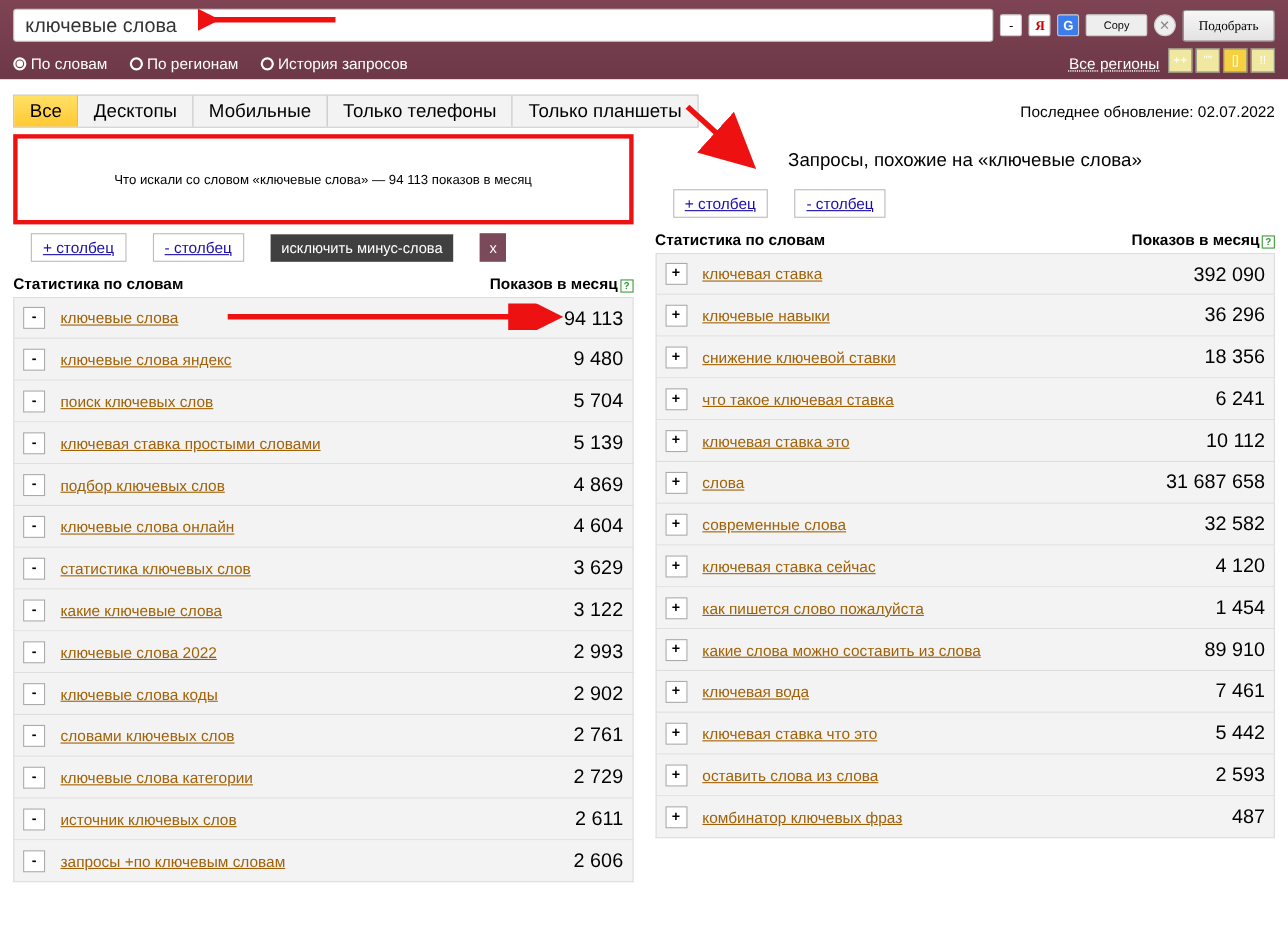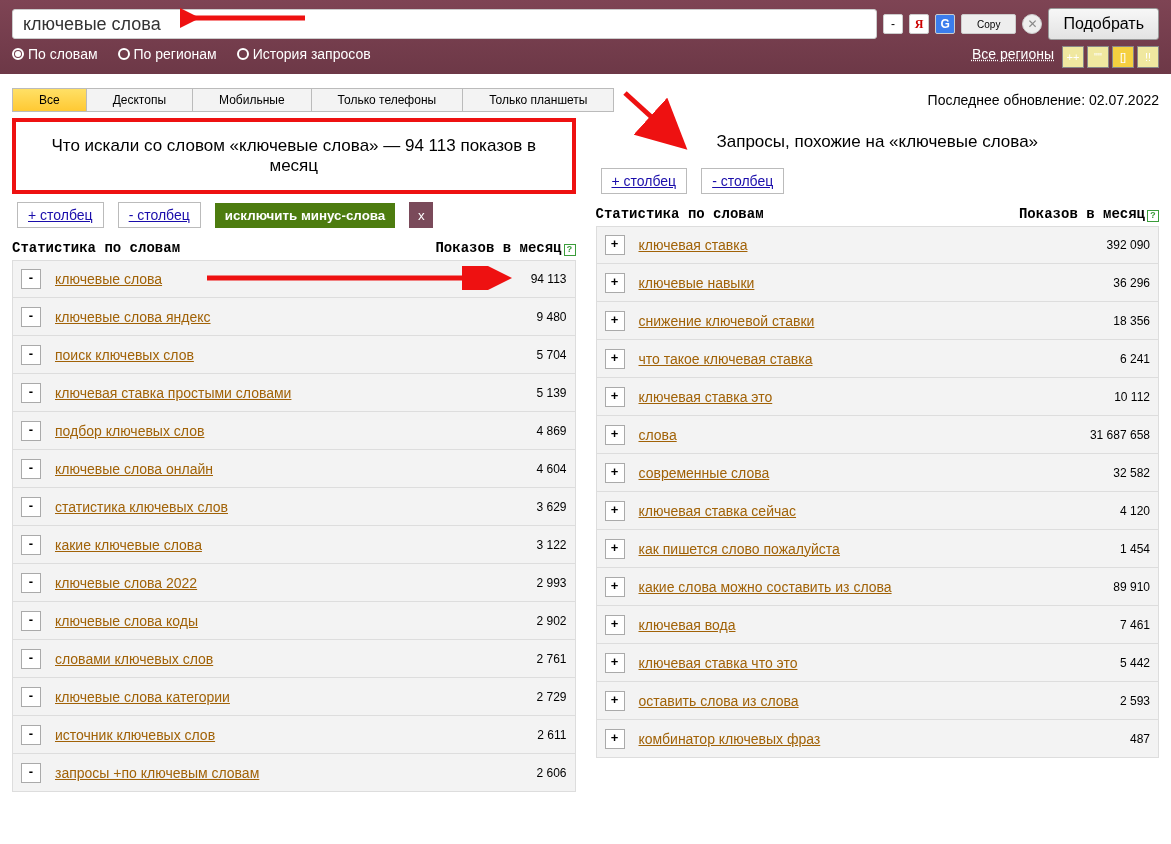--- a/index.html
+++ b/index.html
@@ -39,25 +39,26 @@
 }
 .yandex-icon { background: #fff; color: #c00; font-weight: bold; font-family: 'Times New Roman', serif; border: 1px solid #ccc; }
 .google-icon { background: #3b7ded; color: #fff; font-weight: bold; }
 .copy-btn { width: auto; padding: 0 15px; font-size: 10px; background: #eee; }
 .clear-btn { background: #eee; color: #888; border-radius: 50%; }
 .submit-btn {
   background: linear-gradient(#f7f7f7, #e3e3e3);
   border: 1px solid #999;
   border-radius: 3px;
   padding: 6px 14px;
-  font-size: 16px;
-  cursor: pointer;
+  font-size: 12px;
+  cursor: pointer;
+  font-family: Liberation Serif, serif;
 }
 .sub-row {
-  display: flex; align-items: flex-start;
+  display: flex; align-items: flex-end;
   margin-top: 6px;
   color: #fff;
   font-size: 14px;
 }
 .radio-group { display: flex; gap: 20px; }
 .radio-item { display: flex; align-items: center; gap: 4px; cursor: pointer; }
 .radio-dot {
   width: 12px; height: 12px;
   border: 2px solid #fff;
   border-radius: 50%;
@@ -86,72 +87,70 @@
   align-items: center; justify-content: center;
   cursor: pointer;
 }
 .small-btn.active { background: #f5d040; }
 .tabs-row {
   display: flex; align-items: center;
   padding: 14px 12px 6px;
 }
 .tabs { display: flex; border: 1px solid #bbb; }
 .tab {
-  padding: 4px 26px;
+  padding: 4px 14px;
   border-right: 1px solid #bbb;
   background: #f3f3f3;
   cursor: pointer;
-  font-size: 12px;
+  font-size: 17px;
   text-align: center;
 }
 .tab:last-child { border-right: none; }
 .tab.active {
   background: linear-gradient(#ffe066, #ffc933);
 }
 .last-update { margin-left: auto; font-size: 14px; }
 .content { display: flex; padding: 0 12px 20px; gap: 20px; align-items: flex-start; }
 .col { width: 568px; }
 .red-box {
   border: 4px solid #e11;
-  padding: 14px 20px;
+  padding: 30px 20px;
   text-align: center;
-  font-size: 17px;
+  font-size: 12px;
   margin-bottom: 6px;
 }
-.col-btns { display: flex; gap: 14px; margin: 8px 5px; align-items: center; }
+.col-btns { display: flex; gap: 24px; margin: 8px 16px; align-items: center; }
 .col-btn {
   border: 1px solid #bbb;
   background: #fff;
   padding: 4px 10px;
   color: #1a0dab;
   text-decoration: underline;
   cursor: pointer;
   font-size: 14px;
 }
 .exclude-btn {
-  background: #4d7c0f;
+  background: #404040;
   color: #fff;
   border: none;
   padding: 5px 10px;
   cursor: pointer;
-  font-weight: bold;
 }
 .x-btn {
   background: #7a4a5a;
   color: #fff;
   border: none;
   width: 24px; height: 26px;
   cursor: pointer;
 }
 .col-header {
   display: flex;
   padding: 4px 0;
   font-weight: bold;
   font-size: 14px;
-  font-family: Liberation Mono, monospace;
 }
 .col-header .ch-left { }
 .col-header .ch-right { margin-left: auto; }
 .help-icon {
   display: inline-block;
   width: 12px; height: 12px;
   border: 1px solid #3a9c3a;
   color: #3a9c3a;
   font-size: 9px;
   text-align: center;
@@ -179,21 +178,21 @@
   font-weight: bold;
 }
 .row-link {
   color: #a16207;
   text-decoration: underline;
   cursor: pointer;
   font-size: 14px;
 }
 .row-val {
   margin-left: auto;
-  font-size: 12px;
+  font-size: 18px;
 }
 .right-title {
   text-align: center;
   font-size: 17px;
   padding: 14px 0 8px;
 }
 .arrow-red {
   position: absolute;
   pointer-events: none;
 }

